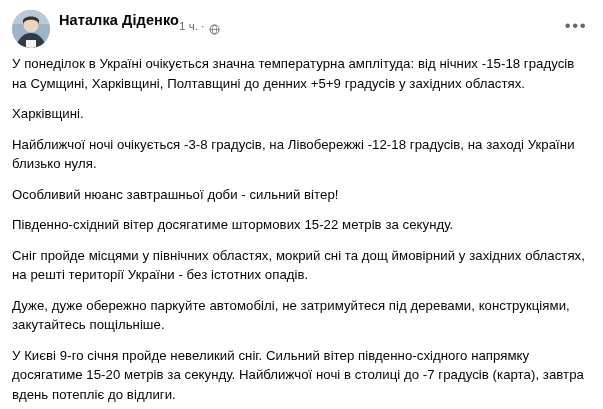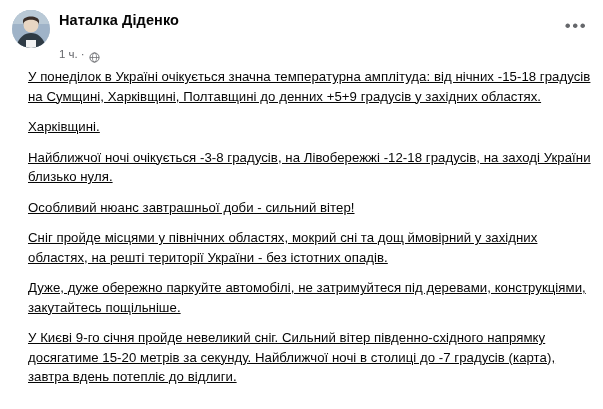--- a/index.html
+++ b/index.html
@@ -32,35 +32,35 @@
     border-radius: 50%;
     overflow: hidden;
     flex: 0 0 38px;
     background: #cfd8dc;
     position: relative;
   }
   .avatar svg { display: block; }
   .header-text {
     margin-left: 9px;
     display: flex;
-    flex-direction: column;
+    flex-direction: row;
     justify-content: center;
     padding-top: 1px;
   }
   .author-name {
     font-size: 14.5px;
     font-weight: bold;
     color: #050505;
     line-height: 18px;
     letter-spacing: 0.1px;
   }
   .meta-row {
     display: flex;
     align-items: center;
-    margin-top: 18px;
+    margin-top: 8px;
   }
   .timestamp {
     font-size: 11.5px;
     color: #65676b;
     line-height: 14px;
   }
   .dot-sep {
     font-size: 11.5px;
     color: #65676b;
     margin: 0 3px;
@@ -86,23 +86,22 @@
     letter-spacing: 1.5px;
     line-height: 1;
   }
   .post-body {
     padding: 2px 12px 0 12px;
   }
   .para {
     font-size: 13.2px;
     line-height: 19.5px;
     color: #050505;
-    margin: 0 0 11px 16px;
+    margin: 0 0 11px 0;
     letter-spacing: 0.05px;
-    text-decoration: underline;
   }
   .para:last-child { margin-bottom: 0; }
 </style>
 </head>
 <body>
 
 <div class="post">
 
   <div class="post-header">
     <div class="avatar">
@@ -130,19 +129,20 @@
       </div>
     </div>
     <div class="menu-button">•••</div>
   </div>
 
   <div class="post-body">
     <p class="para">У понеділок в Україні очікується значна температурна амплітуда: від нічних -15-18 градусів на Сумщині, Харківщині, Полтавщині до денних +5+9 градусів у західних областях.</p>
     <p class="para">Харківщині.</p>
     <p class="para">Найближчої ночі очікується -3-8 градусів, на Лівобережжі -12-18 градусів, на заході України близько нуля.</p>
     <p class="para">Особливий нюанс завтрашньої доби - сильний вітер!</p>
+    <p class="para">Південно-східний вітер досягатиме штормових 15-22 метрів за секунду.</p>
     <p class="para">Сніг пройде місцями у північних областях, мокрий сні та дощ ймовірний у західних областях, на решті території України - без істотних опадів.</p>
     <p class="para">Дуже, дуже обережно паркуйте автомобілі, не затримуйтеся під деревами, конструкціями, закутайтесь пощільніше.</p>
     <p class="para">У Києві 9-го січня пройде невеликий сніг. Сильний вітер південно-східного напрямку досягатиме 15-20 метрів за секунду. Найближчої ночі в столиці до -7 градусів (карта), завтра вдень потепліє до відлиги.</p>
 
   </div>
 
 </div>
 
 </body></html>

